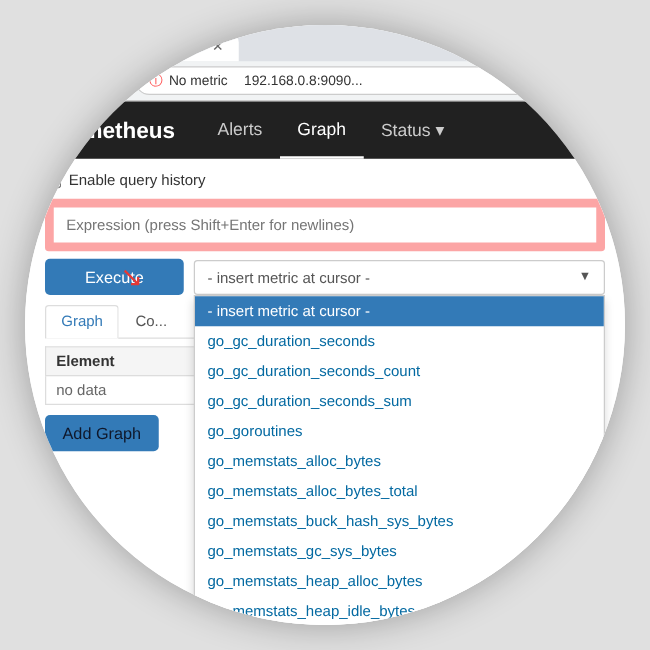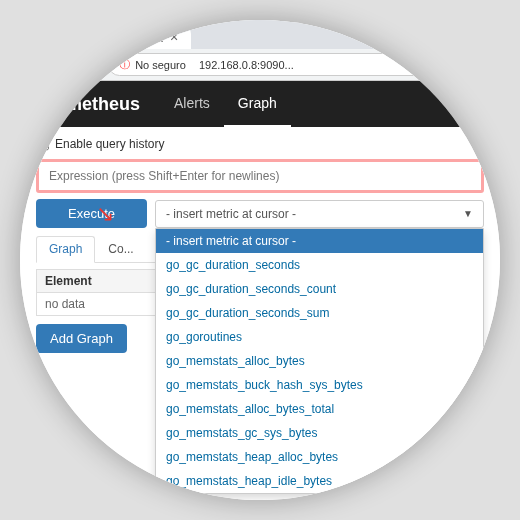--- a/index.html
+++ b/index.html
@@ -161,21 +161,21 @@
     .enable-history {
       display: flex;
       gap: 6px;
       font-size: 12px;
       color: #333;
       margin-bottom: 8px;
     }
 
     .expr-input {
       width: 100%;
-      border: 3px solid #fca5a5;
+      border: 7px solid #fca5a5;
       border-radius: 3px;
       padding: 7px 10px;
       font-size: 12px;
       color: #999;
       background: #fff;
       margin-bottom: 6px;
     }
 
     .query-row {
       display: flex;
@@ -297,21 +297,21 @@
     }
 
     .result-table td {
       padding: 4px 8px;
       border: 1px solid #ddd;
       color: #666;
     }
 
     .add-graph-btn {
       background: #337ab7;
-      color: #ffffff;
+      color: #0f172a;
       border: none;
       border-radius: 4px;
       padding: 7px 14px;
       font-size: 13px;
       cursor: pointer;
       margin-top: 8px;
     }
   </style>
 </head>
 <body>
@@ -326,34 +326,38 @@
         <span class="tab-close">✕</span>
       </div>
     </div>
 
     <div class="address-bar">
       <button class="nav-btn">←</button>
       <button class="nav-btn">→</button>
       <button class="nav-btn">C</button>
       <div class="address-input">
         <span class="lock-icon">ⓘ</span>
-        <span>No seguro</span>
+        <span>No metric</span>
         &nbsp;
         <span>192.168.0.8:9090...</span>
       </div>
     </div>
   </div>
 
   <div class="app-content">
 
     <div class="prom-nav">
       <div class="prom-logo">Prometheus</div>
       <div class="nav-links">
         <a class="nav-link">Alerts</a>
         <a class="nav-link active">Graph</a>
+        <div class="nav-dropdown">
+          <span>Status</span>
+          <span>▾</span>
+        </div>
       </div>
     </div>
 
     <div class="main-content">
 
       
       <div class="enable-history">
         <input type="checkbox" style="">
         <label>Enable query history</label>
       </div>
@@ -373,22 +377,22 @@
             <span class="dropdown-arrow">▼</span>
           </div>
 
           <div class="dropdown-menu">
             <div class="dropdown-item selected">- insert metric at cursor -</div>
             <div class="dropdown-item">go_gc_duration_seconds</div>
             <div class="dropdown-item">go_gc_duration_seconds_count</div>
             <div class="dropdown-item">go_gc_duration_seconds_sum</div>
             <div class="dropdown-item">go_goroutines</div>
             <div class="dropdown-item">go_memstats_alloc_bytes</div>
+            <div class="dropdown-item">go_memstats_alloc_bytes_total</div>
             <div class="dropdown-item">go_memstats_buck_hash_sys_bytes</div>
-            <div class="dropdown-item">go_memstats_alloc_bytes_total</div>
             <div class="dropdown-item">go_memstats_gc_sys_bytes</div>
             <div class="dropdown-item">go_memstats_heap_alloc_bytes</div>
             <div class="dropdown-item">go_memstats_heap_idle_bytes</div>
 
           </div>
         </div>
       </div>
 
       
       <div class="result-tabs">

